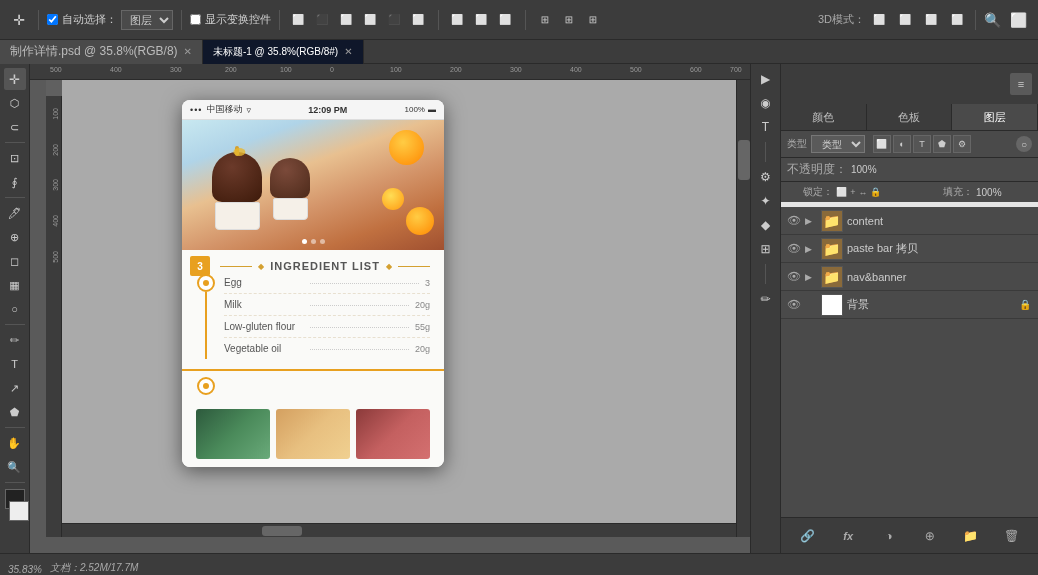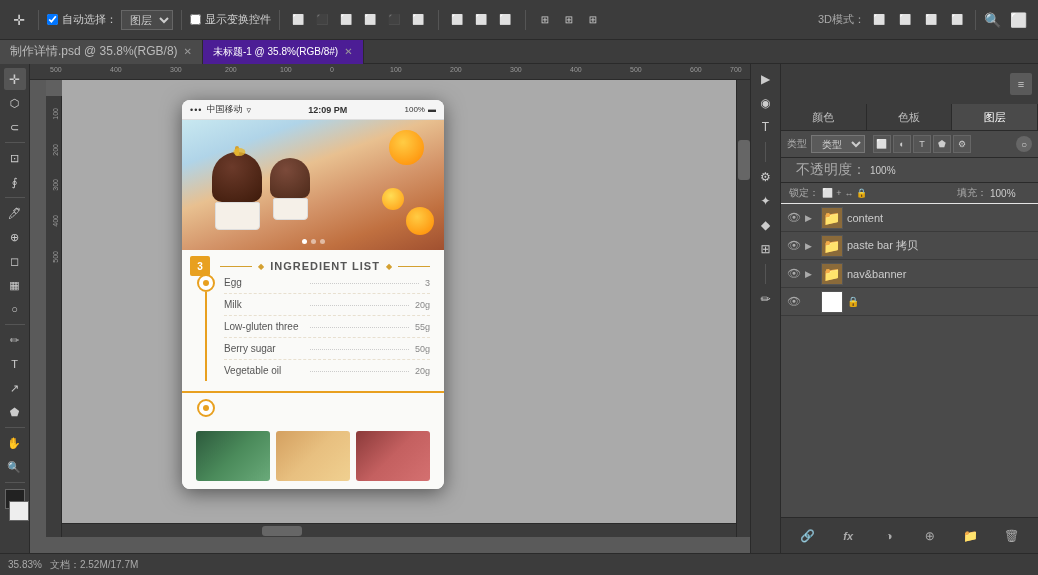--- a/index.html
+++ b/index.html
@@ -117,21 +117,21 @@
       display: flex;
       align-items: center;
       gap: 6px;
       font-size: 11px;
       color: #bbb;
       cursor: pointer;
       border-right: 1px solid #2a2a2a;
       background: #4a4a4a;
     }
     .tab.active {
-      background: #4c1d95;
+      background: #0f172a;
       color: #fff;
     }
     .tab-close { font-size: 10px; color: #999; }
 
     
     .phone-mockup {
       position: absolute;
       top: 20px;
       left: 120px;
       width: 262px;
@@ -349,29 +349,29 @@
       padding: 3px 6px;
       display: flex;
       align-items: center;
       gap: 4px;
       border-bottom: 1px solid #2a2a2a;
     }
     .blend-select {
       flex: 1; background: #5a5a5a; border: 1px solid #777; color: #ccc;
       font-size: 10px; padding: 1px 4px; height: 18px;
     }
-    .opacity-label { color: #aaa; font-size: 14px; margin-left: 9px; }
+    .opacity-label { color: #aaa; font-size: 12px; }
     .opacity-value { color: #ccc; font-size: 10px; width: 40px; }
 
     .lock-row {
-      padding: 3px 8px;
+      padding: 3px 22px;
       display: flex;
       align-items: center;
       gap: 3px;
-      border-bottom: 1px solid #e5e5e5;
+      border-bottom: 5px solid #e5e5e5;
       color: #aaa; font-size: 10px;
     }
     .lock-icon-btn {
       display: flex; align-items: center; gap: 2px;
       font-size: 9px;
     }
     .fill-label { margin-left: auto; color: #aaa; font-size: 10px; }
     .fill-value { color: #ccc; font-size: 10px; width: 40px; }
 
     
@@ -395,24 +395,25 @@
     .layer-thumb.folder { background: #888; }
     .layer-name { color: #ccc; font-size: 11px; flex: 1; }
     .layer-lock { color: #888; font-size: 10px; }
 
     
     .status-bar {
       height: 22px;
       background: #3c3c3c;
       border-top: 1px solid #2a2a2a;
       display: flex;
-      align-items: center;
+      align-items: flex-end;
       padding: 0 8px;
       gap: 8px;
       flex-shrink: 0;
+      font-style: italic;
     }
     .status-item { color: #aaa; font-size: 10px; }
 
     
     .bottom-icons {
       height: 36px;
       background: #3c3c3c;
       border-top: 1px solid #2a2a2a;
       display: flex;
       align-items: center;
@@ -657,28 +658,23 @@
                       <span class="ingredient-name">Egg</span>
                       <div class="ingredient-dots"></div>
                       <span class="ingredient-amount">3</span>
                     </div>
                     <div class="ingredient-row">
                       <span class="ingredient-name">Milk</span>
                       <div class="ingredient-dots"></div>
                       <span class="ingredient-amount">20g</span>
                     </div>
                     <div class="ingredient-row">
-                      <span class="ingredient-name">Low-gluten three</span>
+                      <span class="ingredient-name">Low-gluten flour</span>
                       <div class="ingredient-dots"></div>
                       <span class="ingredient-amount">55g</span>
-                    </div>
-                    <div class="ingredient-row">
-                      <span class="ingredient-name">Berry sugar</span>
-                      <div class="ingredient-dots"></div>
-                      <span class="ingredient-amount">50g</span>
                     </div>
                     <div class="ingredient-row" style="border-bottom:none;">
                       <span class="ingredient-name">Vegetable oil</span>
                       <div class="ingredient-dots"></div>
                       <span class="ingredient-amount">20g</span>
                     </div>
                   </div>
                 </div>
               </div>
             </div>
@@ -809,20 +805,21 @@
         <div class="layer-thumb folder" style="background:#8a6a3a;display:flex;align-items:center;justify-content:center;">
           <span style="font-size:14px;color:#ccc;">📁</span>
         </div>
         <span class="layer-name">nav&amp;banner</span>
       </div>
 
       <div class="layer-item">
         <span class="layer-eye">👁</span>
         <span class="layer-expand" style="visibility:hidden;">▶</span>
         <div class="layer-thumb" style="background:white;border:1px solid #555;"></div>
+        <span class="layer-name">背景</span>
         <span class="layer-lock">🔒</span>
       </div>
 
     </div>
 
     <div style="flex:1;"></div>
 
     <div class="bottom-icons">
       <div class="bottom-icon" style="font-size:12px;">🔗</div>
       <div class="bottom-icon" style="font-size:11px;font-style:italic;font-weight:bold;">fx</div>

